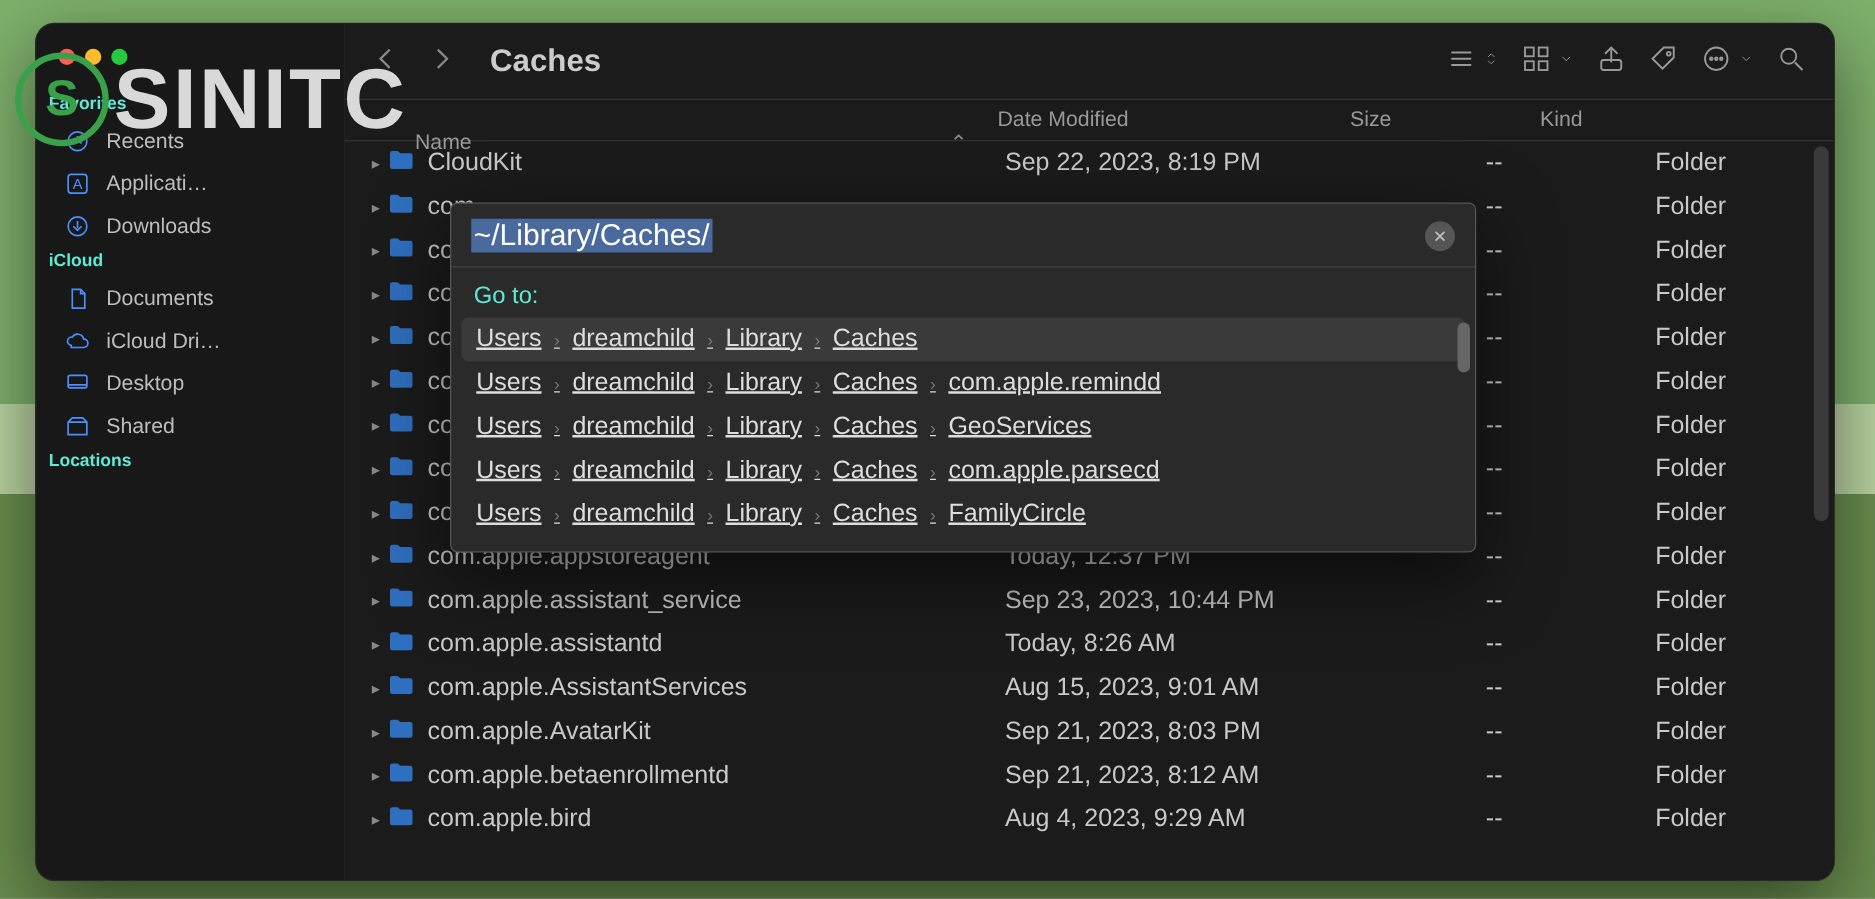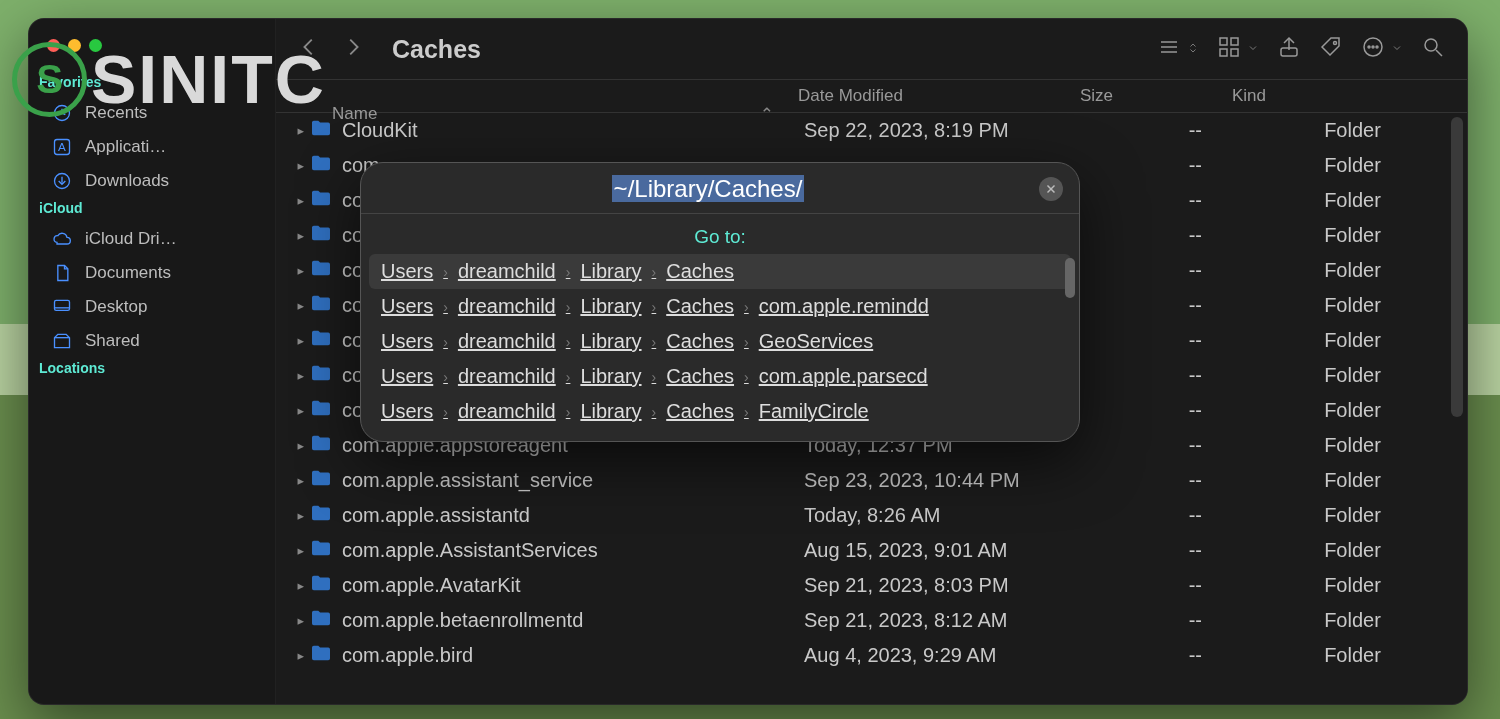--- a/index.html
+++ b/index.html
@@ -40,21 +40,21 @@
   .row{display:flex; align-items:center; height:35px;}
   .row .disclosure{width:28px; text-align:right; color:#888; font-size:13px;}
   .row .ficon{width:26px; margin:0 6px;}
   .row .ficon svg{width:22px;height:18px;}
   .row .name{flex:0 0 452px;}
   .row .date{flex:0 0 282px; padding-left:10px;}
   .row .size{flex:0 0 150px; text-align:right; padding-right:24px;}
   .row .kind{flex:1; padding-left:12px;text-align:center;}
   .rows-scrollbar{position:absolute; right:4px; top:4px; width:12px; height:300px; background:#3a3a3a; border-radius:6px;}
   
-  .goto{position:absolute; left:360px; top:162px; width:720px; background:#2a2a2a; border:1px solid #555; border-radius:23px; box-shadow:0 20px 60px rgba(0,0,0,.6); overflow:hidden; z-index:20;text-align:center;}
+  .goto{position:absolute; left:360px; top:162px; width:821px; background:#2a2a2a; border:1px solid #555; border-radius:6px; box-shadow:0 20px 60px rgba(0,0,0,.6); overflow:hidden; z-index:20;}
   .goto-input-row{display:flex; align-items:center; padding:12px 16px 10px;}
   .goto-input{flex:1; font-size:24px; color:#ddd; background:transparent; border:none; outline:none;}
   .goto-input .sel{background:#4a6a9e; color:#fff; padding:0 2px;}
   .goto-clear{width:24px;height:24px;border-radius:50%;background:#555;display:flex;align-items:center;justify-content:center;color:#bbb;font-size:14px;cursor:pointer;}
   .goto-divider{height:1px;background:#444;}
   .goto-label{font-size:19px;color:#5eead4;padding:12px 18px 6px;}
   .goto-list{padding:0 8px 12px; position:relative;}
   .goto-item{display:flex;align-items:center;gap:10px;font-size:20px;color:#ddd;padding:6px 12px;border-radius:6px;text-decoration:underline;}
   .goto-item.selected{background:#3a3a3a;}
   .goto-item .seg{}
@@ -110,33 +110,33 @@
               <polyline points="12 7 12 14"></polyline>
               <polyline points="8 12 12 16 16 12"></polyline>
             </svg>
           </span>
           <span>Downloads</span>
         </div>
         <div class="section-label">iCloud</div>
         <div class="sbitem">
           <span class="sbicon">
             <svg viewBox="0 0 24 24">
-              <path d="M6 18h12a4 4 0 0 0 0-8 6 6 0 0 0-11-2 4 4 0 0 0-1 8z"></path>
-            </svg>
-          </span>
-          <span>iCloud Dri…</span>
-        </div>
-        <div class="sbitem">
-          <span class="sbicon">
-            <svg viewBox="0 0 24 24">
               <path d="M7 3h8l4 4v14H7z"></path>
               <polyline points="15 3 15 7 19 7"></polyline>
             </svg>
           </span>
           <span>Documents</span>
+        </div>
+        <div class="sbitem">
+          <span class="sbicon">
+            <svg viewBox="0 0 24 24">
+              <path d="M6 18h12a4 4 0 0 0 0-8 6 6 0 0 0-11-2 4 4 0 0 0-1 8z"></path>
+            </svg>
+          </span>
+          <span>iCloud Dri…</span>
         </div>
         <div class="sbitem">
           <span class="sbicon">
             <svg viewBox="0 0 24 24">
               <rect x="3" y="4" width="18" height="12" rx="2"></rect>
               <line x1="3" y1="13" x2="21" y2="13"></line>
             </svg>
           </span>
           <span>Desktop</span>
         </div>

